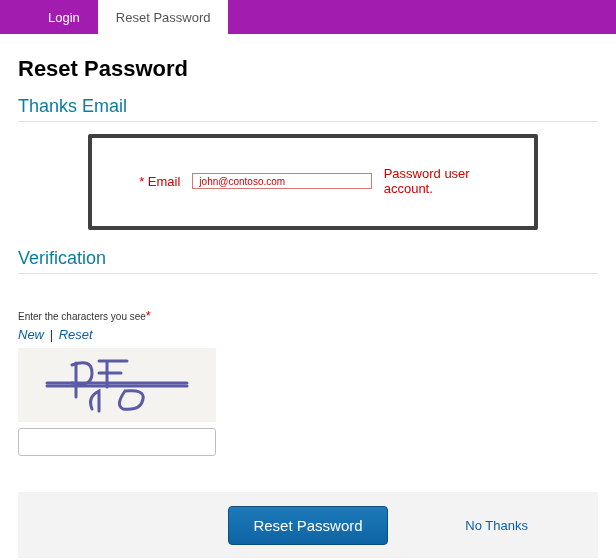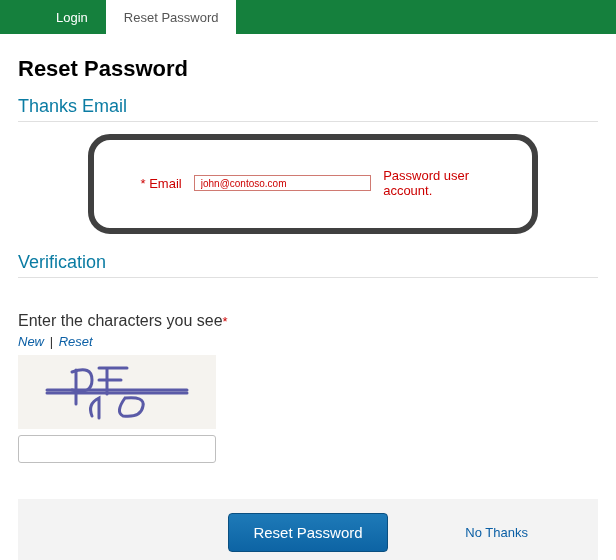--- a/index.html
+++ b/index.html
@@ -5,25 +5,25 @@
   * { box-sizing: border-box; }
   body {
     margin: 0;
     font-family: Arial, Helvetica, sans-serif;
     font-size: 13px;
     color: #333;
     background: #fff;
     width: 616px;
   }
   .navbar {
-    background: #15803d;
+    background: #a21caf;
     height: 34px;
     display: flex;
     align-items: stretch;
-    padding-left: 38px;
+    padding-left: 30px;
   }
   .navbar .tab {
     color: #fff;
     display: flex;
     align-items: center;
     padding: 0 18px;
     font-size: 13px;
     cursor: pointer;
   }
   .navbar .tab.active {
@@ -41,22 +41,22 @@
   }
   h2.section-title {
     font-size: 18px;
     color: #0b7ca3;
     font-weight: normal;
     margin: 0 0 4px 0;
     border-bottom: 1px solid #e0e0e0;
     padding-bottom: 4px;
   }
   .callout {
-    border: 6px solid #404040;
-    border-radius: 22px;
+    border: 4px solid #404040;
+    border-radius: 2px;
     margin: 12px 60px 18px 70px;
     padding: 28px 20px 30px 32px;
   }
   .field-row {
     display: flex;
     align-items: center;
     gap: 12px;
   }
   .field-label {
     color: #c00;
@@ -72,21 +72,21 @@
     height: 16px;
     padding: 2px 6px;
     width: 190px;
   }
   .field-error {
     color: #c00;
     font-size: 13px;
   }
   .verification-section { margin-top: 4px; }
   .captcha-block { margin-top: 34px; }
-  .captcha-prompt { font-size: 16px; }
+  .captcha-prompt { font-size: 10px; }
   .required-star { color: #c00; }
   .captcha-links {
     margin-top: 4px;
     font-size: 13px;
     color: #0b5fa5;
   }
   .captcha-links a { color: #0b5fa5; text-decoration: none; cursor: pointer; font-style: italic; }
   .captcha-links .sep { color: #333; margin: 0 2px; }
   .captcha-image {
     width: 198px;

